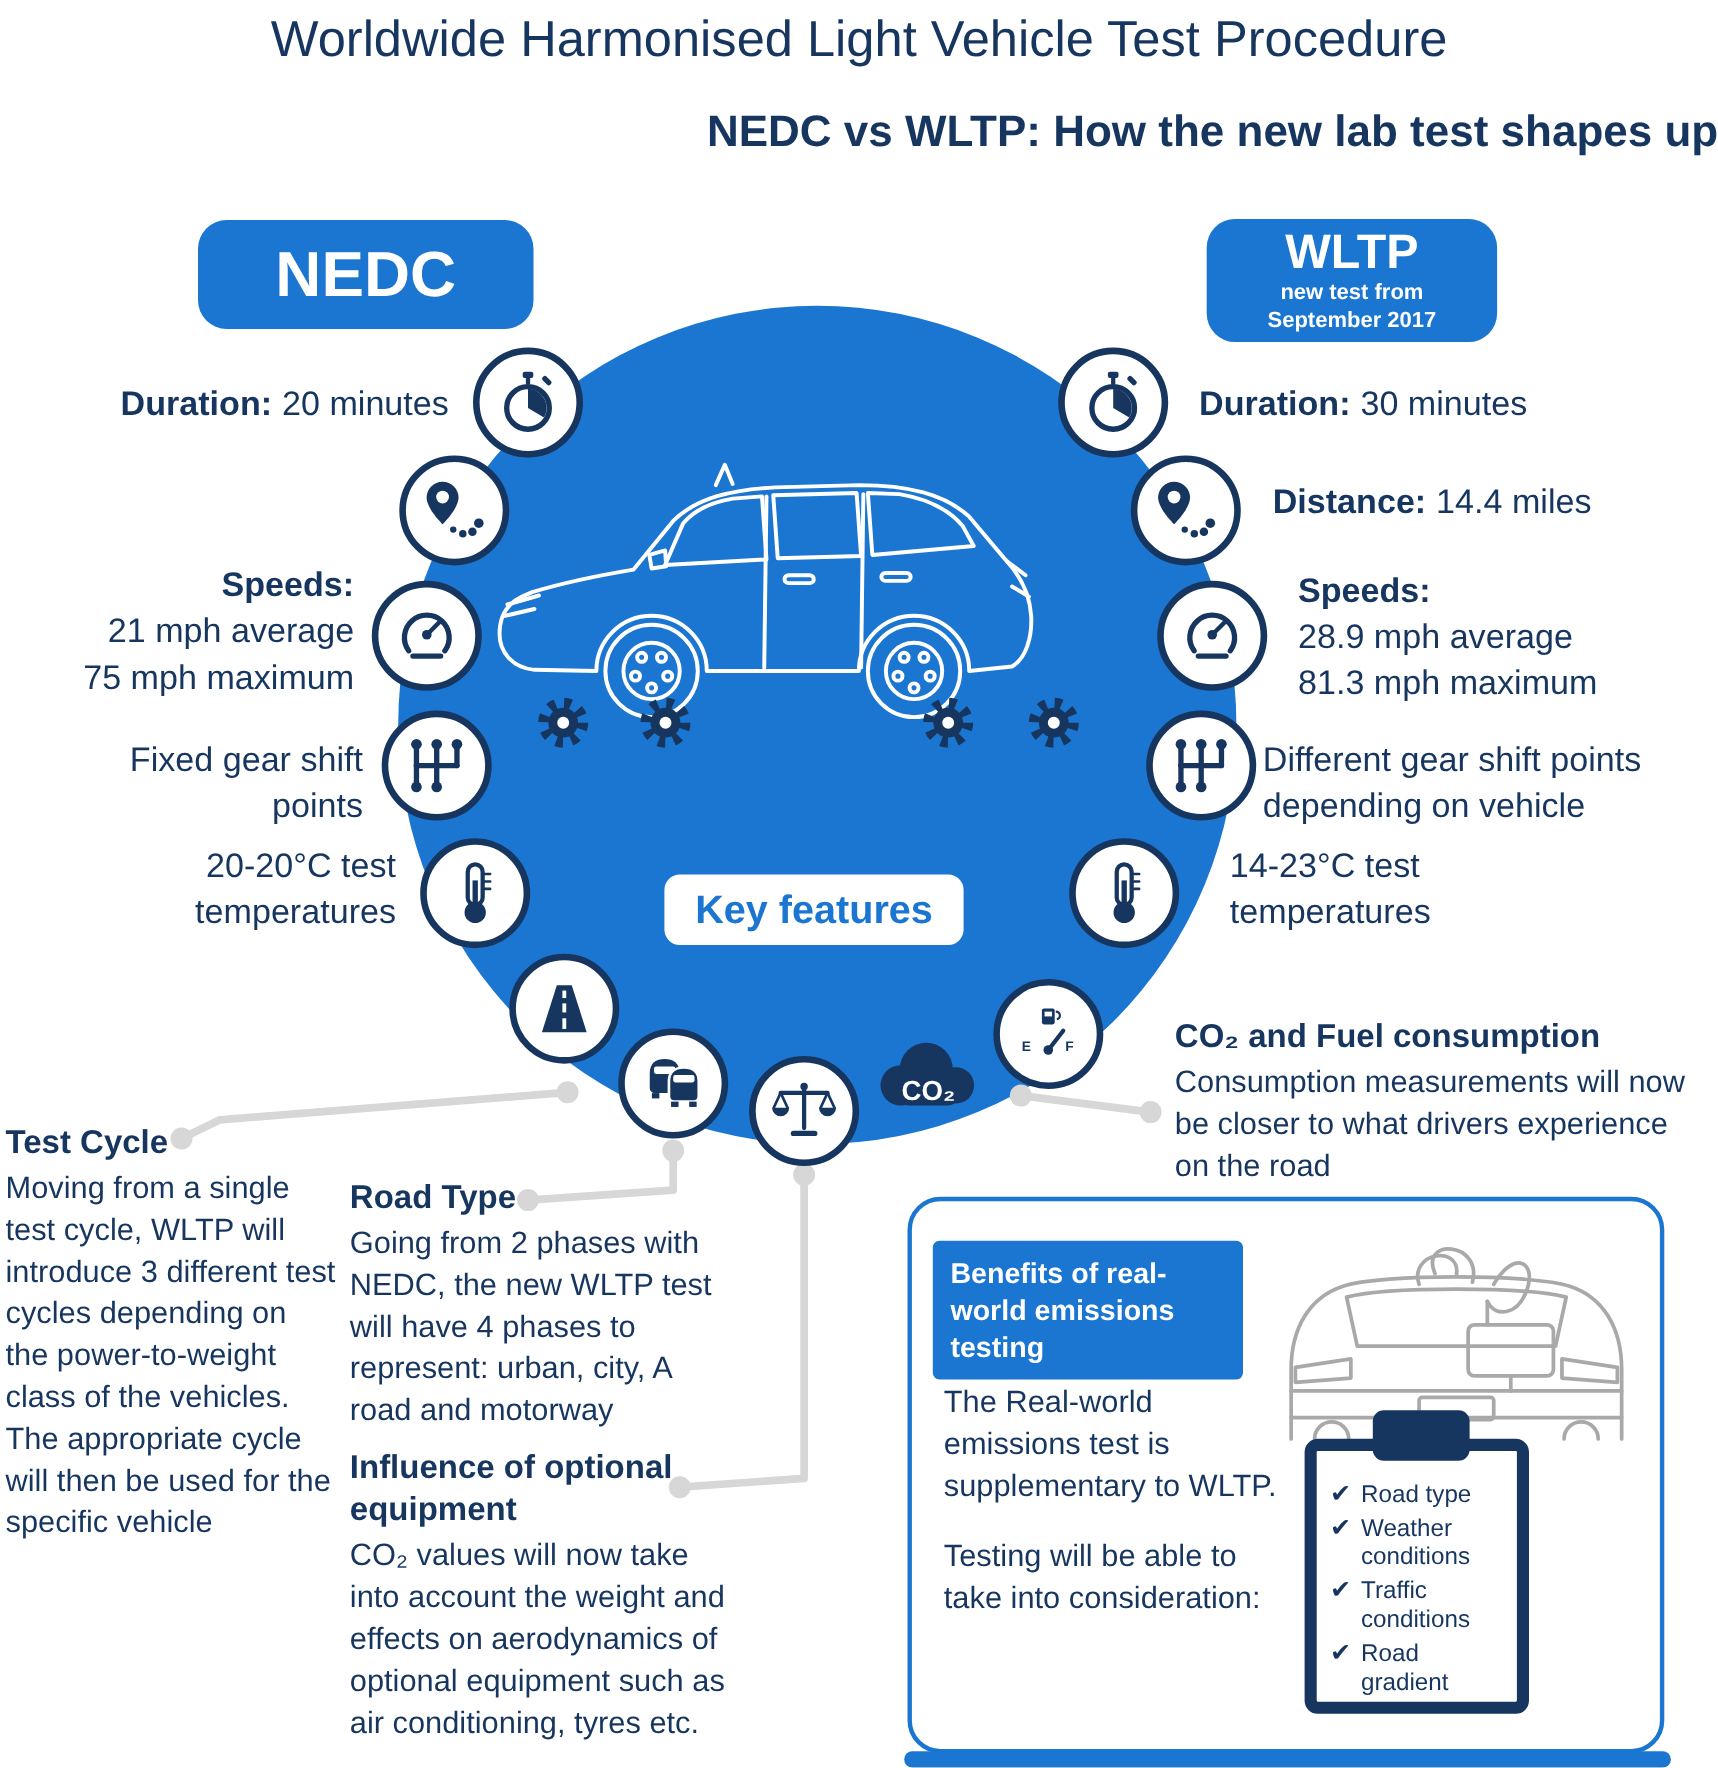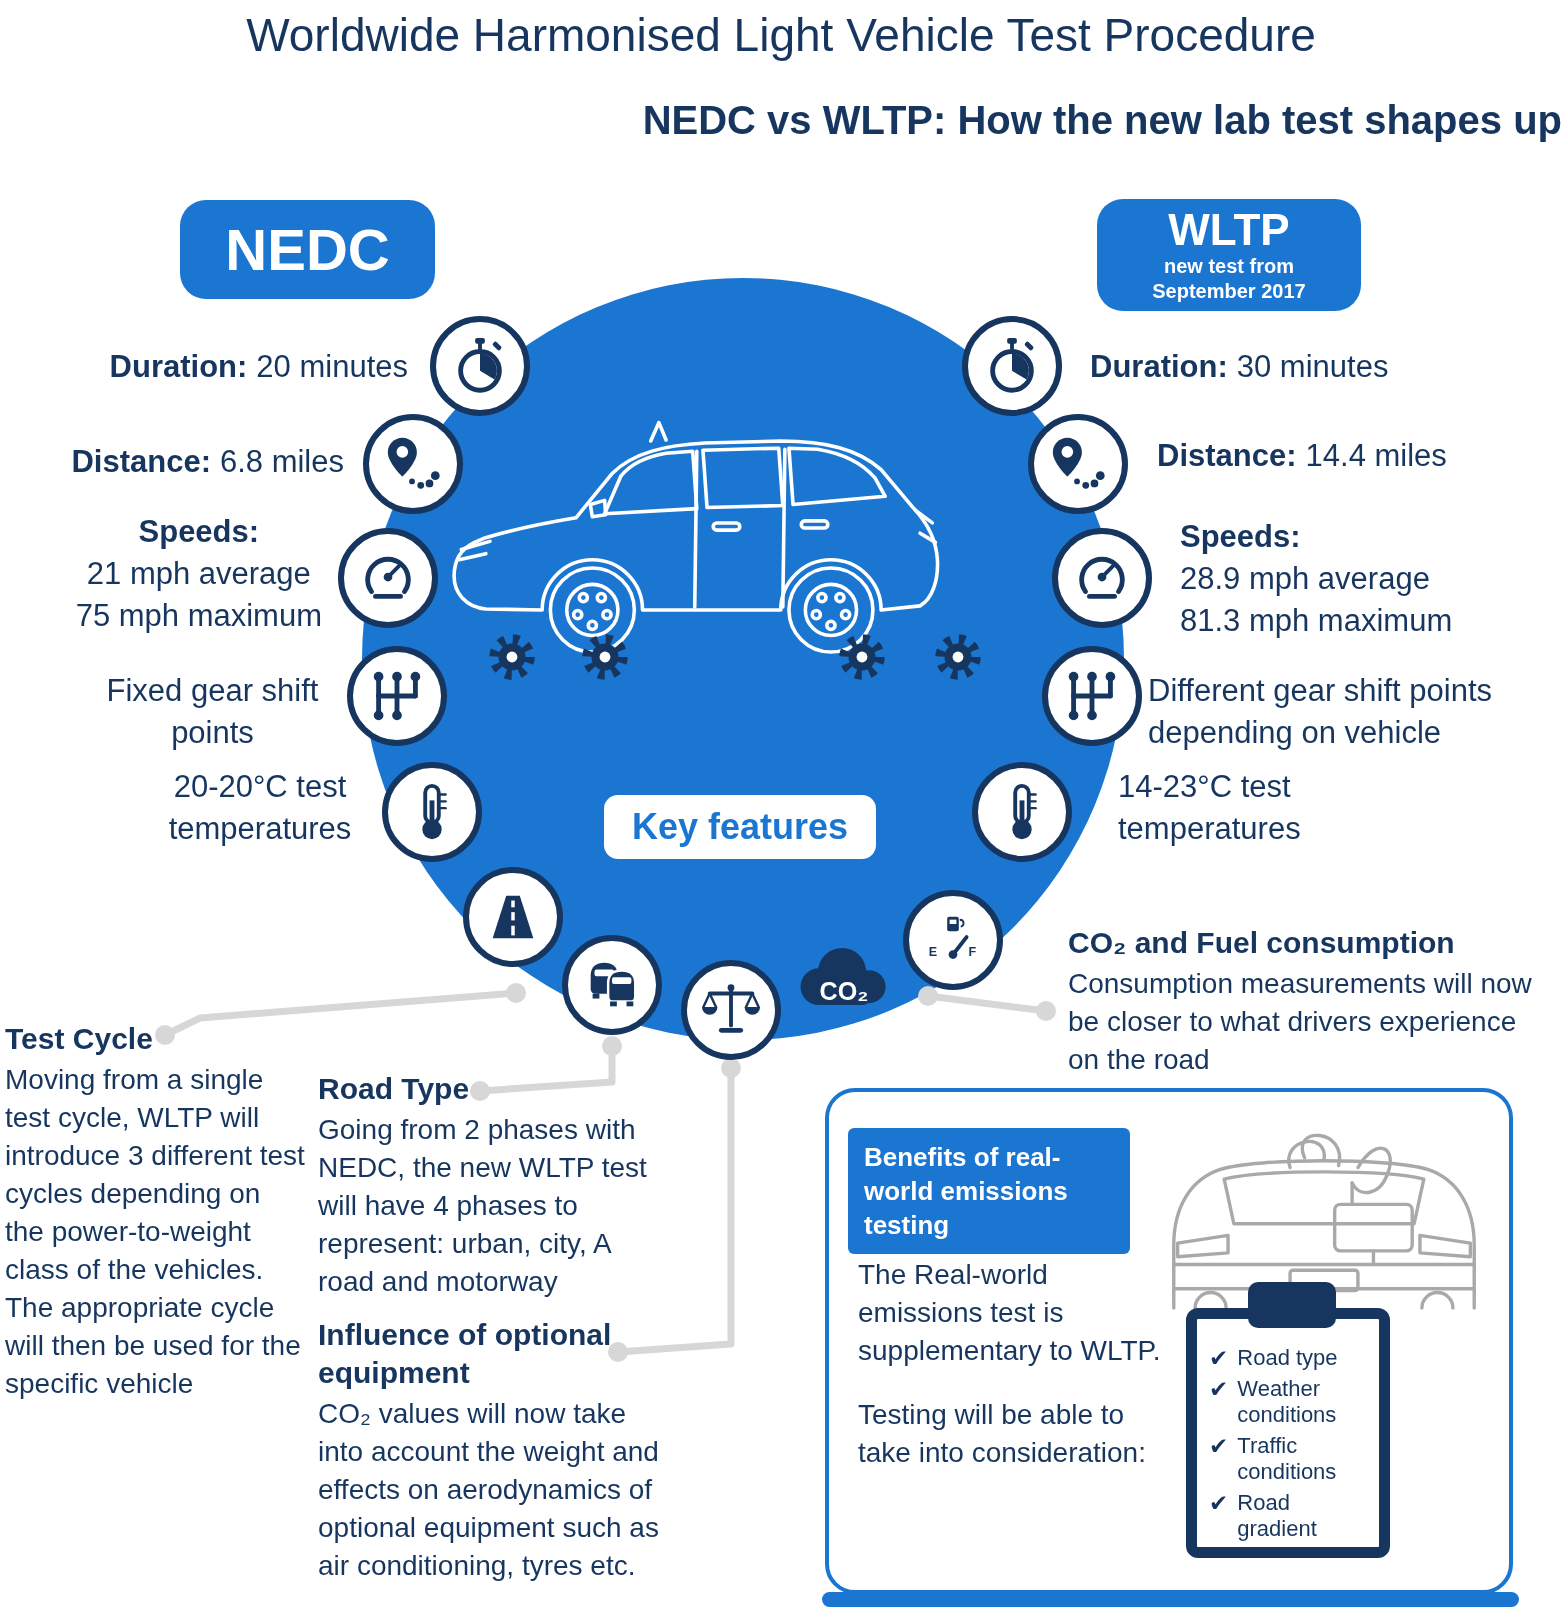--- a/index.html
+++ b/index.html
@@ -1,31 +1,31 @@
 <!DOCTYPE html>
 <html><head>
 <meta charset="utf-8">
 <style>
   *{box-sizing:border-box;margin:0;padding:0}
   body{font-family:"Liberation Sans",sans-serif;background:#ffffff}
   .canvas{position:relative;width:1562px;height:1607px;background:#fff;overflow:hidden;color:#17365f}
   .title{position:absolute;top:8px;left:0;width:100%;text-align:center;font-size:46px;font-weight:normal}
   .subtitle{position:absolute;top:98px;left:0;width:100%;text-align:right;font-size:40px;font-weight:bold}
   .badge{position:absolute;background:#1b76d2;color:#fff;border-radius:26px;display:flex;flex-direction:column;align-items:center;justify-content:center;font-weight:bold;z-index:3}
-  .nedc-badge{left:180px;top:200px;width:255px;height:99px;font-size:58px}
+  .nedc-badge{left:180px;top:200px;width:305px;height:99px;font-size:58px}
   .wltp-badge{left:1097px;top:199px;width:264px;height:112px}
   .wltp-main{font-size:44px;line-height:48px}
   .wltp-sub{font-size:20px;line-height:25px;text-align:center}
   .big-circle{position:absolute;left:362px;top:278px;width:762px;height:762px;border-radius:50%;background:#1b76d2;z-index:0}
   .connectors{position:absolute;left:0;top:0;z-index:1}
   .icon-circle{position:absolute;width:100px;height:100px;border-radius:50%;background:#fff;border:6px solid #17365f;display:flex;align-items:center;justify-content:center;z-index:3}
   .icon-circle svg{width:62px;height:62px}
   .stat{position:absolute;font-size:31px;line-height:42px;z-index:2;white-space:nowrap}
   .stat.wrap{white-space:normal}
-  .right{text-align:center}
+  .right{text-align:right}
   .b{font-weight:bold}
   .b.sp{margin-right:9px}
   .pill{position:absolute;left:604px;top:795px;width:272px;height:64px;background:#fff;border-radius:14px;color:#1b76d2;font-size:36px;font-weight:bold;display:flex;align-items:center;justify-content:center;z-index:4}
   .feature{position:absolute;z-index:2;font-size:28px;line-height:38px}
   .feature h3{font-size:30px;line-height:38px;font-weight:bold;margin-bottom:3px;color:#17365f}
   .car-svg{position:absolute;left:440px;top:398px;width:616px;height:256px;z-index:2}
   .cog{position:absolute;width:52px;height:52px;z-index:2}
   .cloud-icon{position:absolute;left:786px;top:936px;width:116px;height:84px;z-index:3}
   .benefits-box{position:absolute;left:825px;top:1088px;width:688px;height:506px;border:4px solid #1b76d2;border-radius:30px;z-index:1}
   .benefits-badge{position:absolute;left:848px;top:1128px;width:282px;padding:12px 16px;background:#1b76d2;color:#fff;font-weight:bold;font-size:26px;line-height:34px;border-radius:6px;z-index:3}
@@ -288,23 +288,20 @@
       <text x="7" y="48" font-size="13" font-weight="bold" fill="#17365f">E</text>
       <text x="48" y="48" font-size="13" font-weight="bold" fill="#17365f">F</text>
       <line x1="32" y1="47" x2="46" y2="29" stroke="#17365f" stroke-width="4" stroke-linecap="round"></line>
       <circle cx="32" cy="47" r="4.5" fill="#17365f"></circle>
     </svg>
   </div>
 
   <div class="stat right" style="right:1154px;top:346px">
     <span class="b sp">Duration:</span><span>20 minutes</span>
   </div>
-  <div class="stat right" style="right:1218px;top:441px">
-    <span class="b sp">Distance:</span><span>6.8 miles</span>
-  </div>
   <div class="stat right" style="right:1240px;top:511px">
     <div class="b">Speeds:</div>
     <div>21 mph average</div>
     <div>75 mph maximum</div>
   </div>
   <div class="stat wrap right" style="right:1232px;top:670px;width:235px">Fixed gear shift points</div>
   <div class="stat wrap right" style="right:1202px;top:766px;width:200px">20-20°C test temperatures</div>
 
   <div class="stat" style="left:1090px;top:346px">
     <span class="b sp">Duration:</span><span>30 minutes</span>

